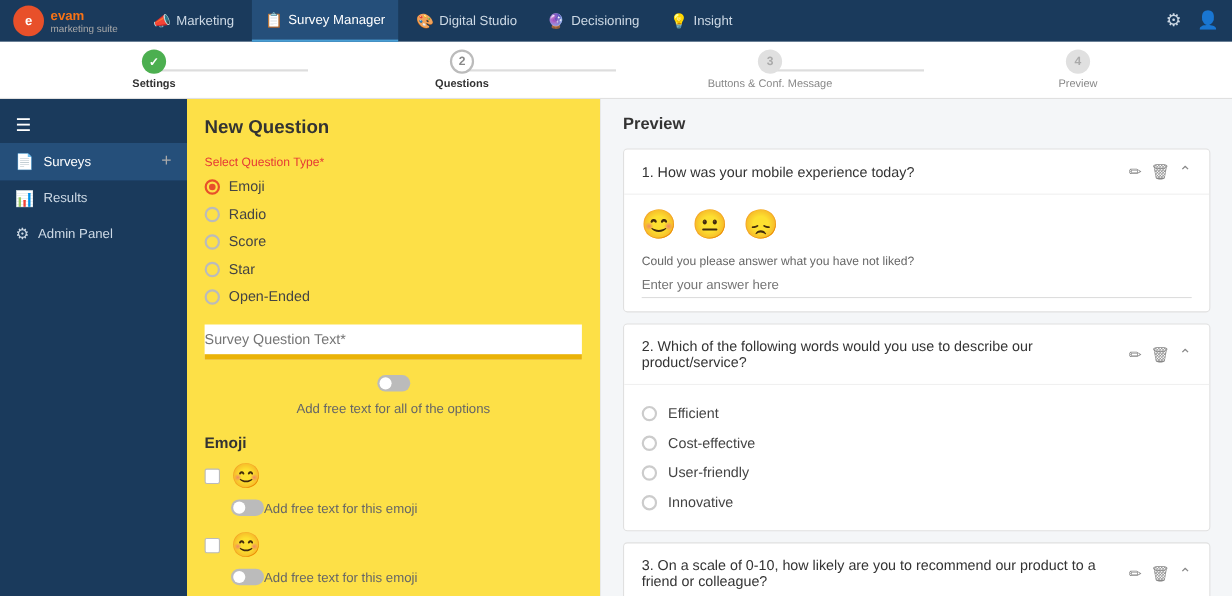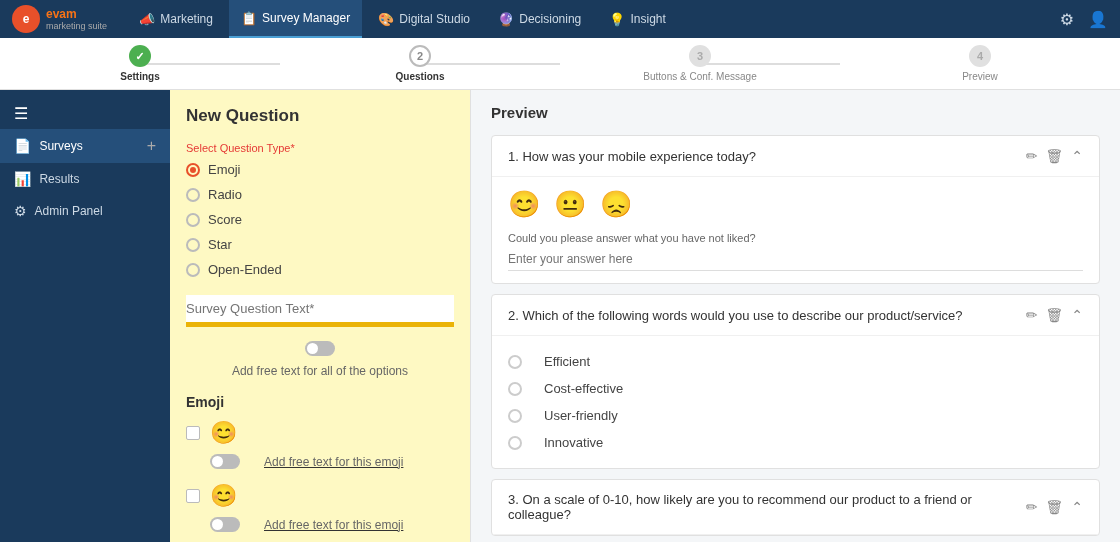--- a/index.html
+++ b/index.html
@@ -144,22 +144,22 @@
 
     
     .content-area {
       flex: 1;
       display: flex;
       overflow: hidden;
     }
 
     
     .left-panel {
-      width: 301px;
-      background: #fef9c3;
+      width: 376px;
+      background: #fde047;
       border-right: 1px solid #e0e0e0;
       padding: 16px;
       overflow-y: auto;
     }
     .left-panel h2 {
       font-size: 17px;
       font-weight: 700;
       color: #333;
       margin-bottom: 16px;
     }
@@ -218,24 +218,23 @@
       gap: 10px;
       margin-bottom: 8px;
     }
     .emoji-checkbox {
       width: 14px; height: 14px; border: 1.5px solid #bbb; border-radius: 2px; background: #fff;
     }
     .emoji-icon { font-size: 22px; }
     .emoji-toggle-row {
       display: flex;
       align-items: center;
-      gap: 24px;
+      gap: 0;
       margin-left: 24px;
       margin-bottom: 14px;
-      text-decoration: underline;
     }
 
     
     .right-panel {
       flex: 1;
       background: #f4f6f8;
       padding: 14px 20px;
       overflow-y: auto;
     }
     .preview-title {
@@ -286,21 +285,21 @@
       padding: 4px 0;
       font-size: 12px;
       color: #aaa;
       background: transparent;
       outline: none;
     }
 
     .radio-answer-row {
       display: flex;
       align-items: flex-end;
-      gap: 22px;
+      gap: 10px;
       padding: 6px 0;
       font-size: 13px;
       color: #444;
     }
     .radio-answer-circle {
       width: 14px; height: 14px; border-radius: 50%; border: 2px solid #ccc;
     }
   </style>
 </head>
 <body>

